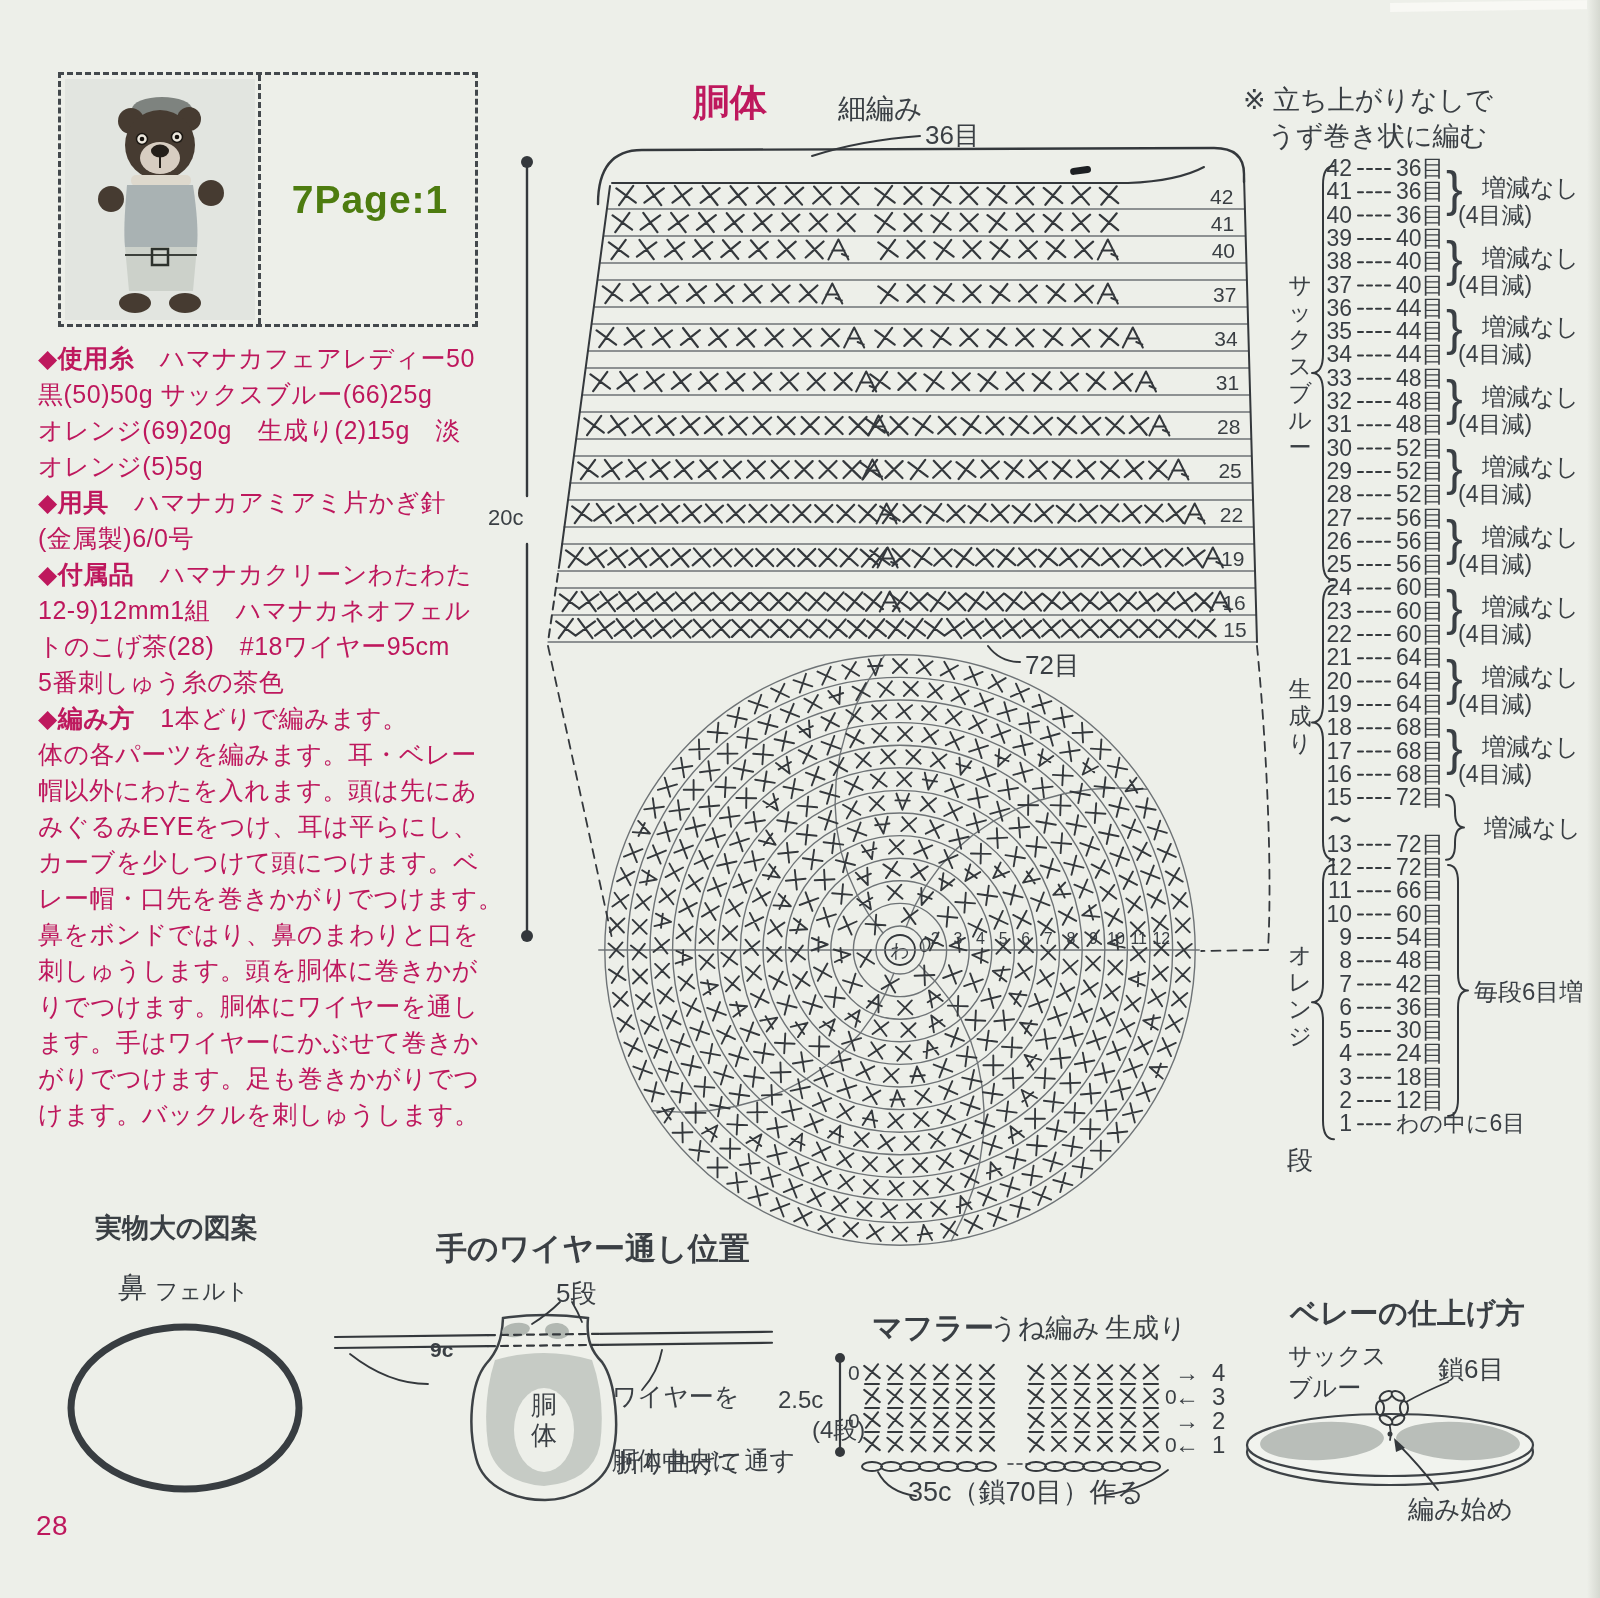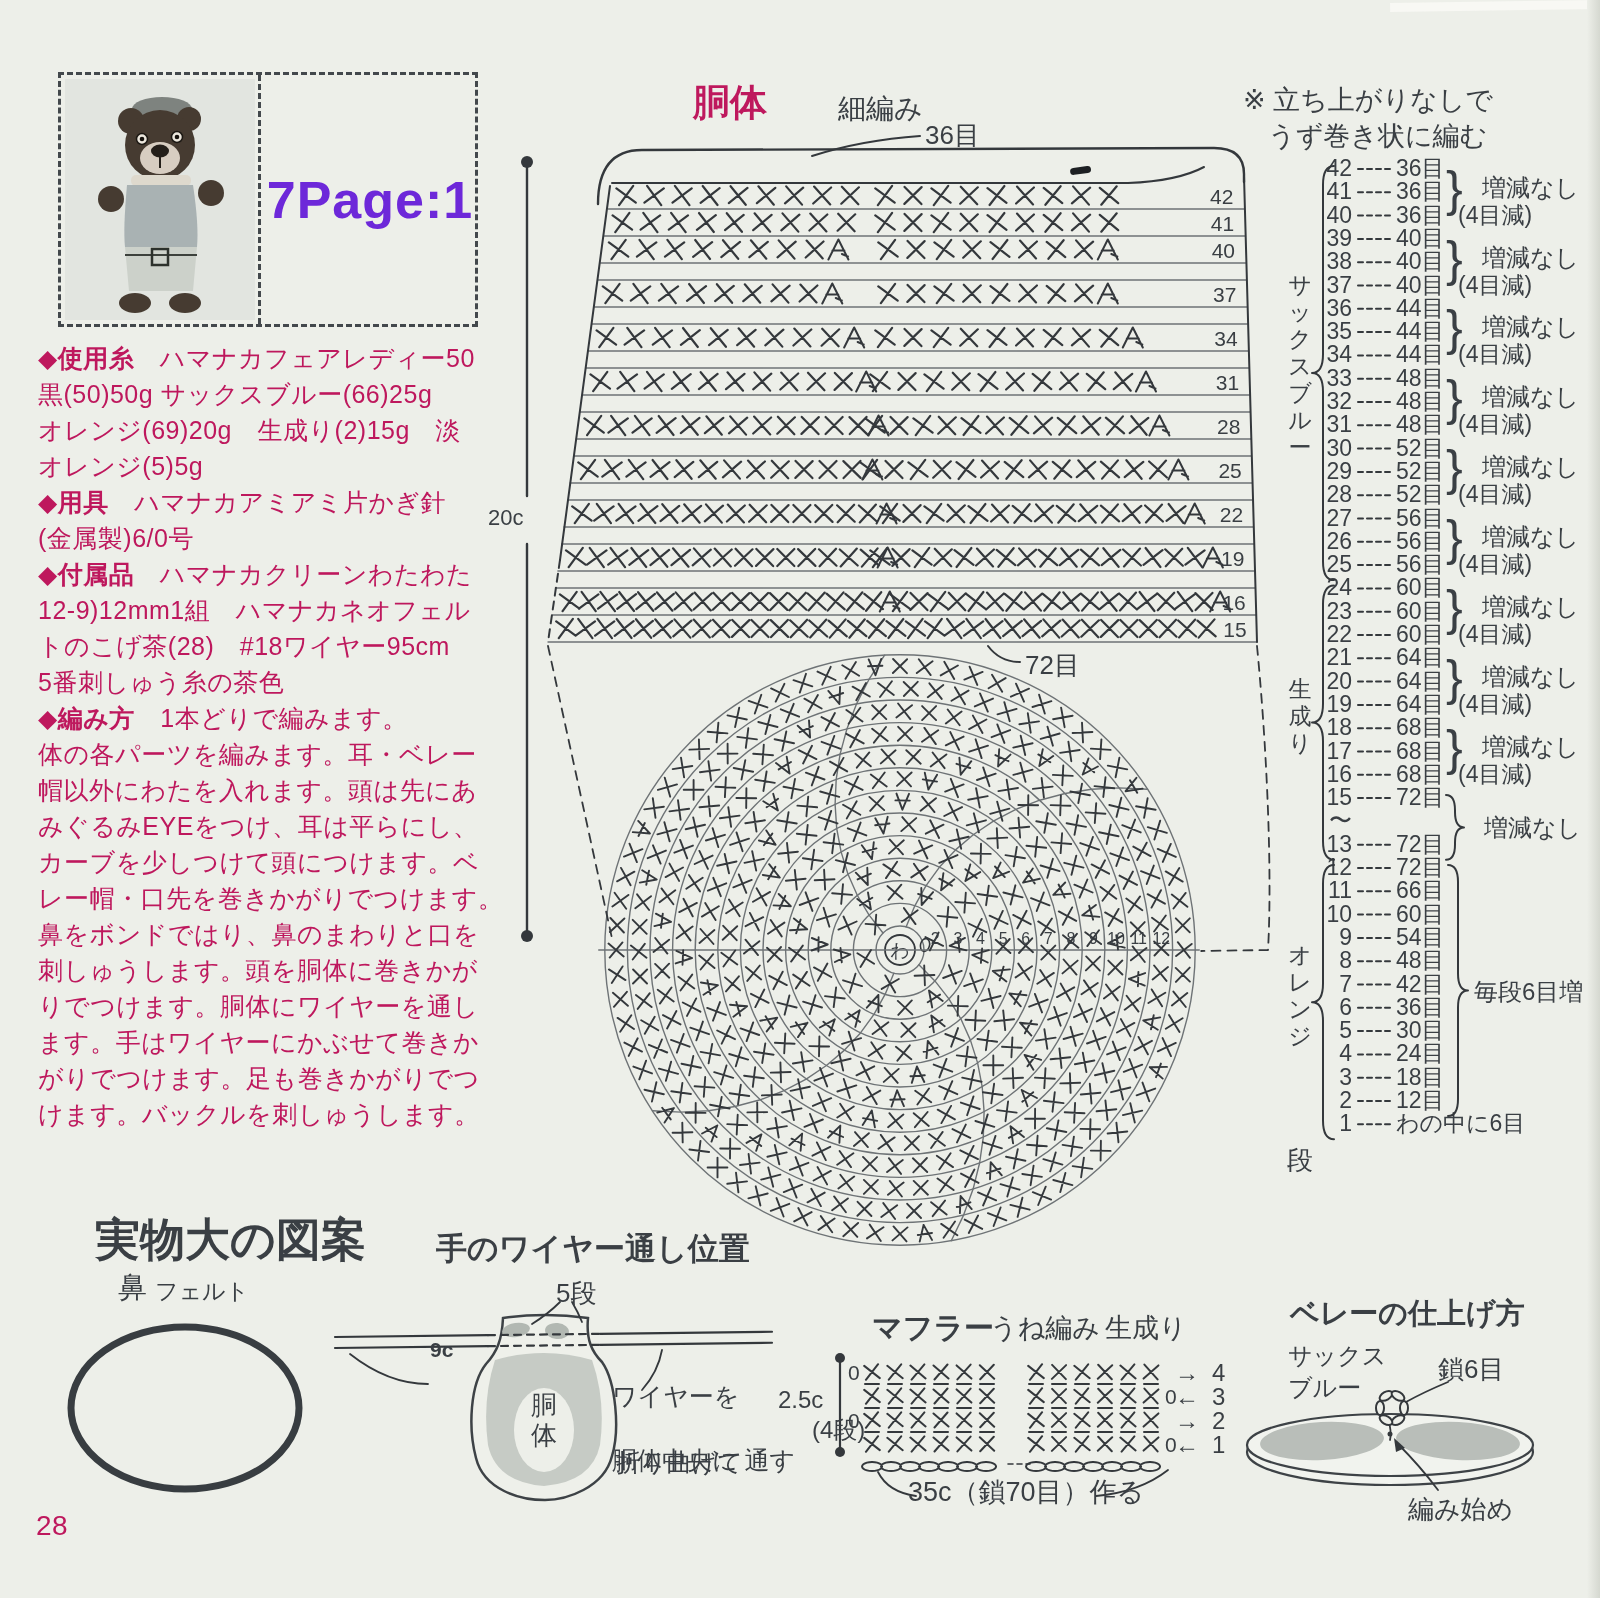--- a/index.html
+++ b/index.html
@@ -6,21 +6,21 @@
   #page{position:relative;width:1600px;height:1598px;background:#edefe9;overflow:hidden;
         font-family:"Liberation Sans","DejaVu Sans",sans-serif;color:#30353a;}
   .abs{position:absolute;}
   .print{color:#be185d;font-size:25px;line-height:36px;letter-spacing:0.5px;}
   .print .b{font-weight:bold;}
   .hw{color:#3a3f44;}
   #photo-box{left:58px;top:72px;width:420px;height:255px;border:3px dashed #43484c;box-sizing:border-box;}
   #photo-divider{left:197px;top:0;width:0;height:249px;border-left:3px dashed #43484c;}
   #photo-cell{left:4px;top:4px;width:190px;height:241px;background:#e2e5e0;}
   #page-ref{left:200px;top:0px;width:218px;height:249px;display:flex;align-items:center;justify-content:center;
-            font-size:52px;font-weight:bold;color:#6d28d9;letter-spacing:1px;}
+            font-size:39px;font-weight:bold;color:#4d7c0f;letter-spacing:1px;}
   svg{position:absolute;left:0;top:0;}
   .edge{right:0;top:0;width:13px;height:100%;background:linear-gradient(to right,#edefe9,#d5d8d0);}
   .corner{right:0;top:0;width:210px;height:9px;background:#f8f8f4;transform:rotate(-0.8deg);transform-origin:right top;}
 </style>
 </head>
 <body>
 
 <div id="page">
 
   <svg id="diagram" width="1600" height="1598" viewBox="0 0 1600 1598">
@@ -402,21 +402,21 @@
     </div>
 
   <div class="abs hw" style="left:693px;top:78px;font-size:37px;font-weight:bold;color:#be185d;">胴体</div>
   <div class="abs hw" style="left:838px;top:90px;font-size:28px;">細編み</div>
   <div class="abs hw" style="left:1243px;top:82px;font-size:27px;">※ 立ち上がりなしで</div>
   <div class="abs hw" style="left:1268px;top:118px;font-size:27px;">うず巻き状に編む</div>
   <div class="abs hw" style="left:925px;top:118px;font-size:26px;">36目</div>
   <div class="abs hw" style="left:488px;top:505px;font-size:22px;">20c</div>
   <div class="abs hw" style="left:1025px;top:648px;font-size:26px;">72目</div>
 
-  <div class="abs hw" style="left:95px;top:1210px;font-size:45px;font-weight:bold;">実物大の図案</div>
+  <div class="abs hw" style="left:95px;top:1210px;font-size:27px;font-weight:bold;">実物大の図案</div>
   <div class="abs hw" style="left:118px;top:1268px;font-size:29px;">鼻</div>
   <div class="abs hw" style="left:155px;top:1276px;font-size:23px;">フェルト</div>
   <div class="abs print" style="left:36px;top:1508px;font-size:28px;">28</div>
 
   <div class="abs hw" style="left:436px;top:1228px;font-size:31px;font-weight:bold;">手のワイヤー通し位置</div>
   <div class="abs hw" style="left:556px;top:1276px;font-size:26px;">5段</div>
   <div class="abs hw" style="left:430px;top:1338px;font-size:21px;font-weight:bold;">9c</div>
   <div class="abs hw" style="left:612px;top:1380px;font-size:25px;">ワイヤーを</div>
   <div class="abs hw" style="left:616px;top:1412px;font-size:25px;margin-top:34px;">折り曲げて</div>
   <div class="abs hw" style="left:612px;top:1444px;font-size:25px;">胴体中央に 通す</div>

